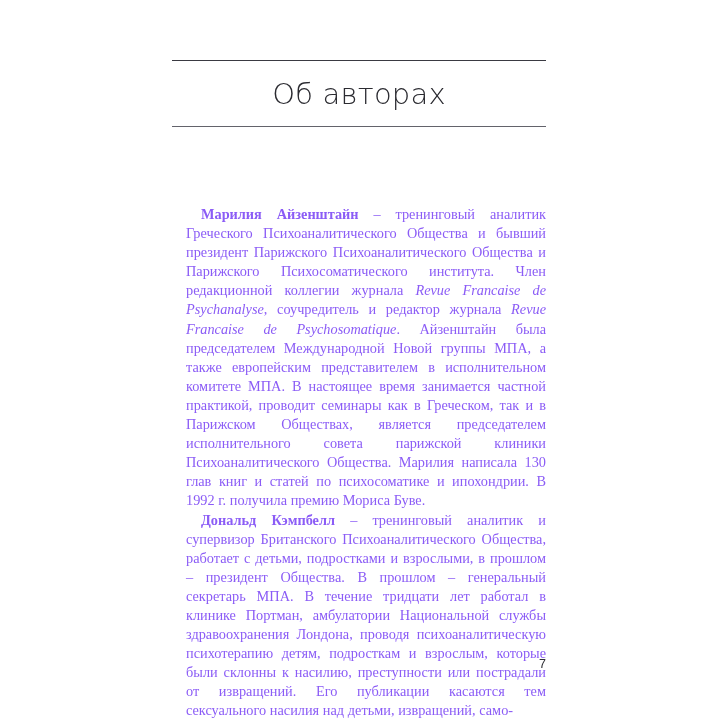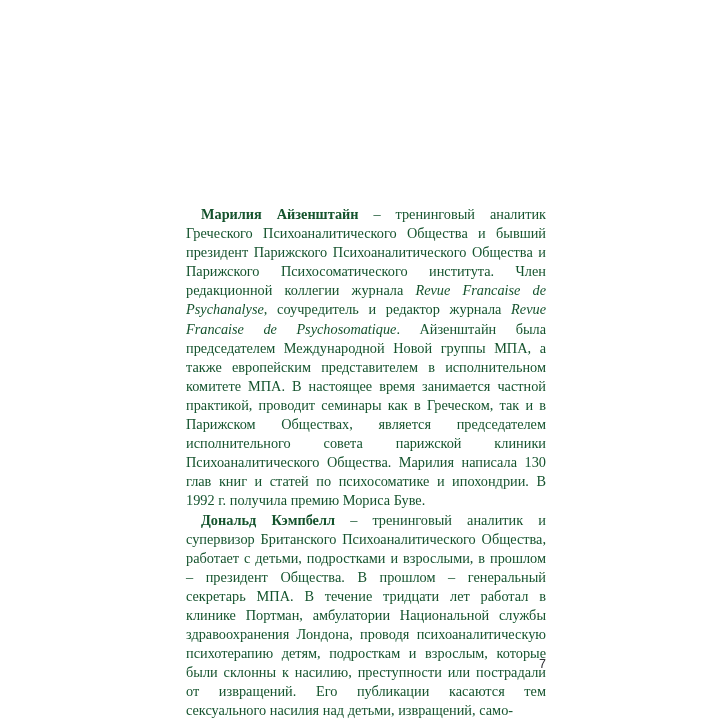--- a/index.html
+++ b/index.html
@@ -63,21 +63,21 @@
     top: 205px;
     width: 360px;
   }
 
   .body-par {
     margin: 0;
     text-indent: 15px;
     text-align: justify;
     font-size: 14.3px;
     line-height: 19.1px;
-    color: #14532d;
+    color: #8b5cf6;
     hyphens: manual;
     word-spacing: 0.1px;
   }
 
   .body-par .lead {
     font-weight: bold;
   }
 
   .body-par .title-italic {
     font-style: italic;
@@ -93,20 +93,25 @@
     font-family: "Liberation Sans", "DejaVu Sans", sans-serif;
     font-size: 12.5px;
     color: #2f2f35;
   }
 </style>
 </head>
 <body>
 
 <div class="page">
 
+  <div class="heading-block">
+    <div class="rule rule-top"></div>
+    <div class="chapter-title">Об авторах</div>
+    <div class="rule rule-bottom"></div>
+  </div>
 
   <div class="body-column">
 
     <p class="body-par"><span class="lead">Марилия Айзенштайн</span><span> – тренинговый аналитик Греческого Психоаналитического Общества и бывший президент Парижского Психоаналитического Общества и Парижского Психосоматического института. Член редакционной коллегии журнала </span><span class="title-italic">Revue Francaise de Psychanalyse</span><span>, соучредитель и редактор журнала </span><span class="title-italic">Revue Francaise de Psychosomatique</span><span>. Айзенштайн была председателем Международной Новой группы МПА, а также европейским представителем в исполнительном комитете МПА. В настоящее время занимается частной практикой, проводит семинары как в Греческом, так и в Парижском Обществах, является председателем исполнительного совета парижской клиники Психоаналитического Общества. Марилия написала 130 глав книг и статей по психосоматике и ипохондрии. В 1992 г. получила премию Мориса Буве.</span></p>
 
     <p class="body-par"><span class="lead">Дональд Кэмпбелл</span><span> – тренинговый аналитик и супервизор Британского Психоаналитического Общества, работает с детьми, подростками и взрослыми, в прошлом – президент Общества. В прошлом – генеральный секретарь МПА. В течение тридцати лет работал в клинике Портман, амбулатории Национальной службы здравоохранения Лондона, проводя психоаналитическую психотерапию детям, подросткам и взрослым, которые были склонны к насилию, преступности или пострадали от извращений. Его публикации касаются тем сексуального насилия над детьми, извращений, само-</span></p>
 
   </div>
 
   <div class="folio">7</div>

